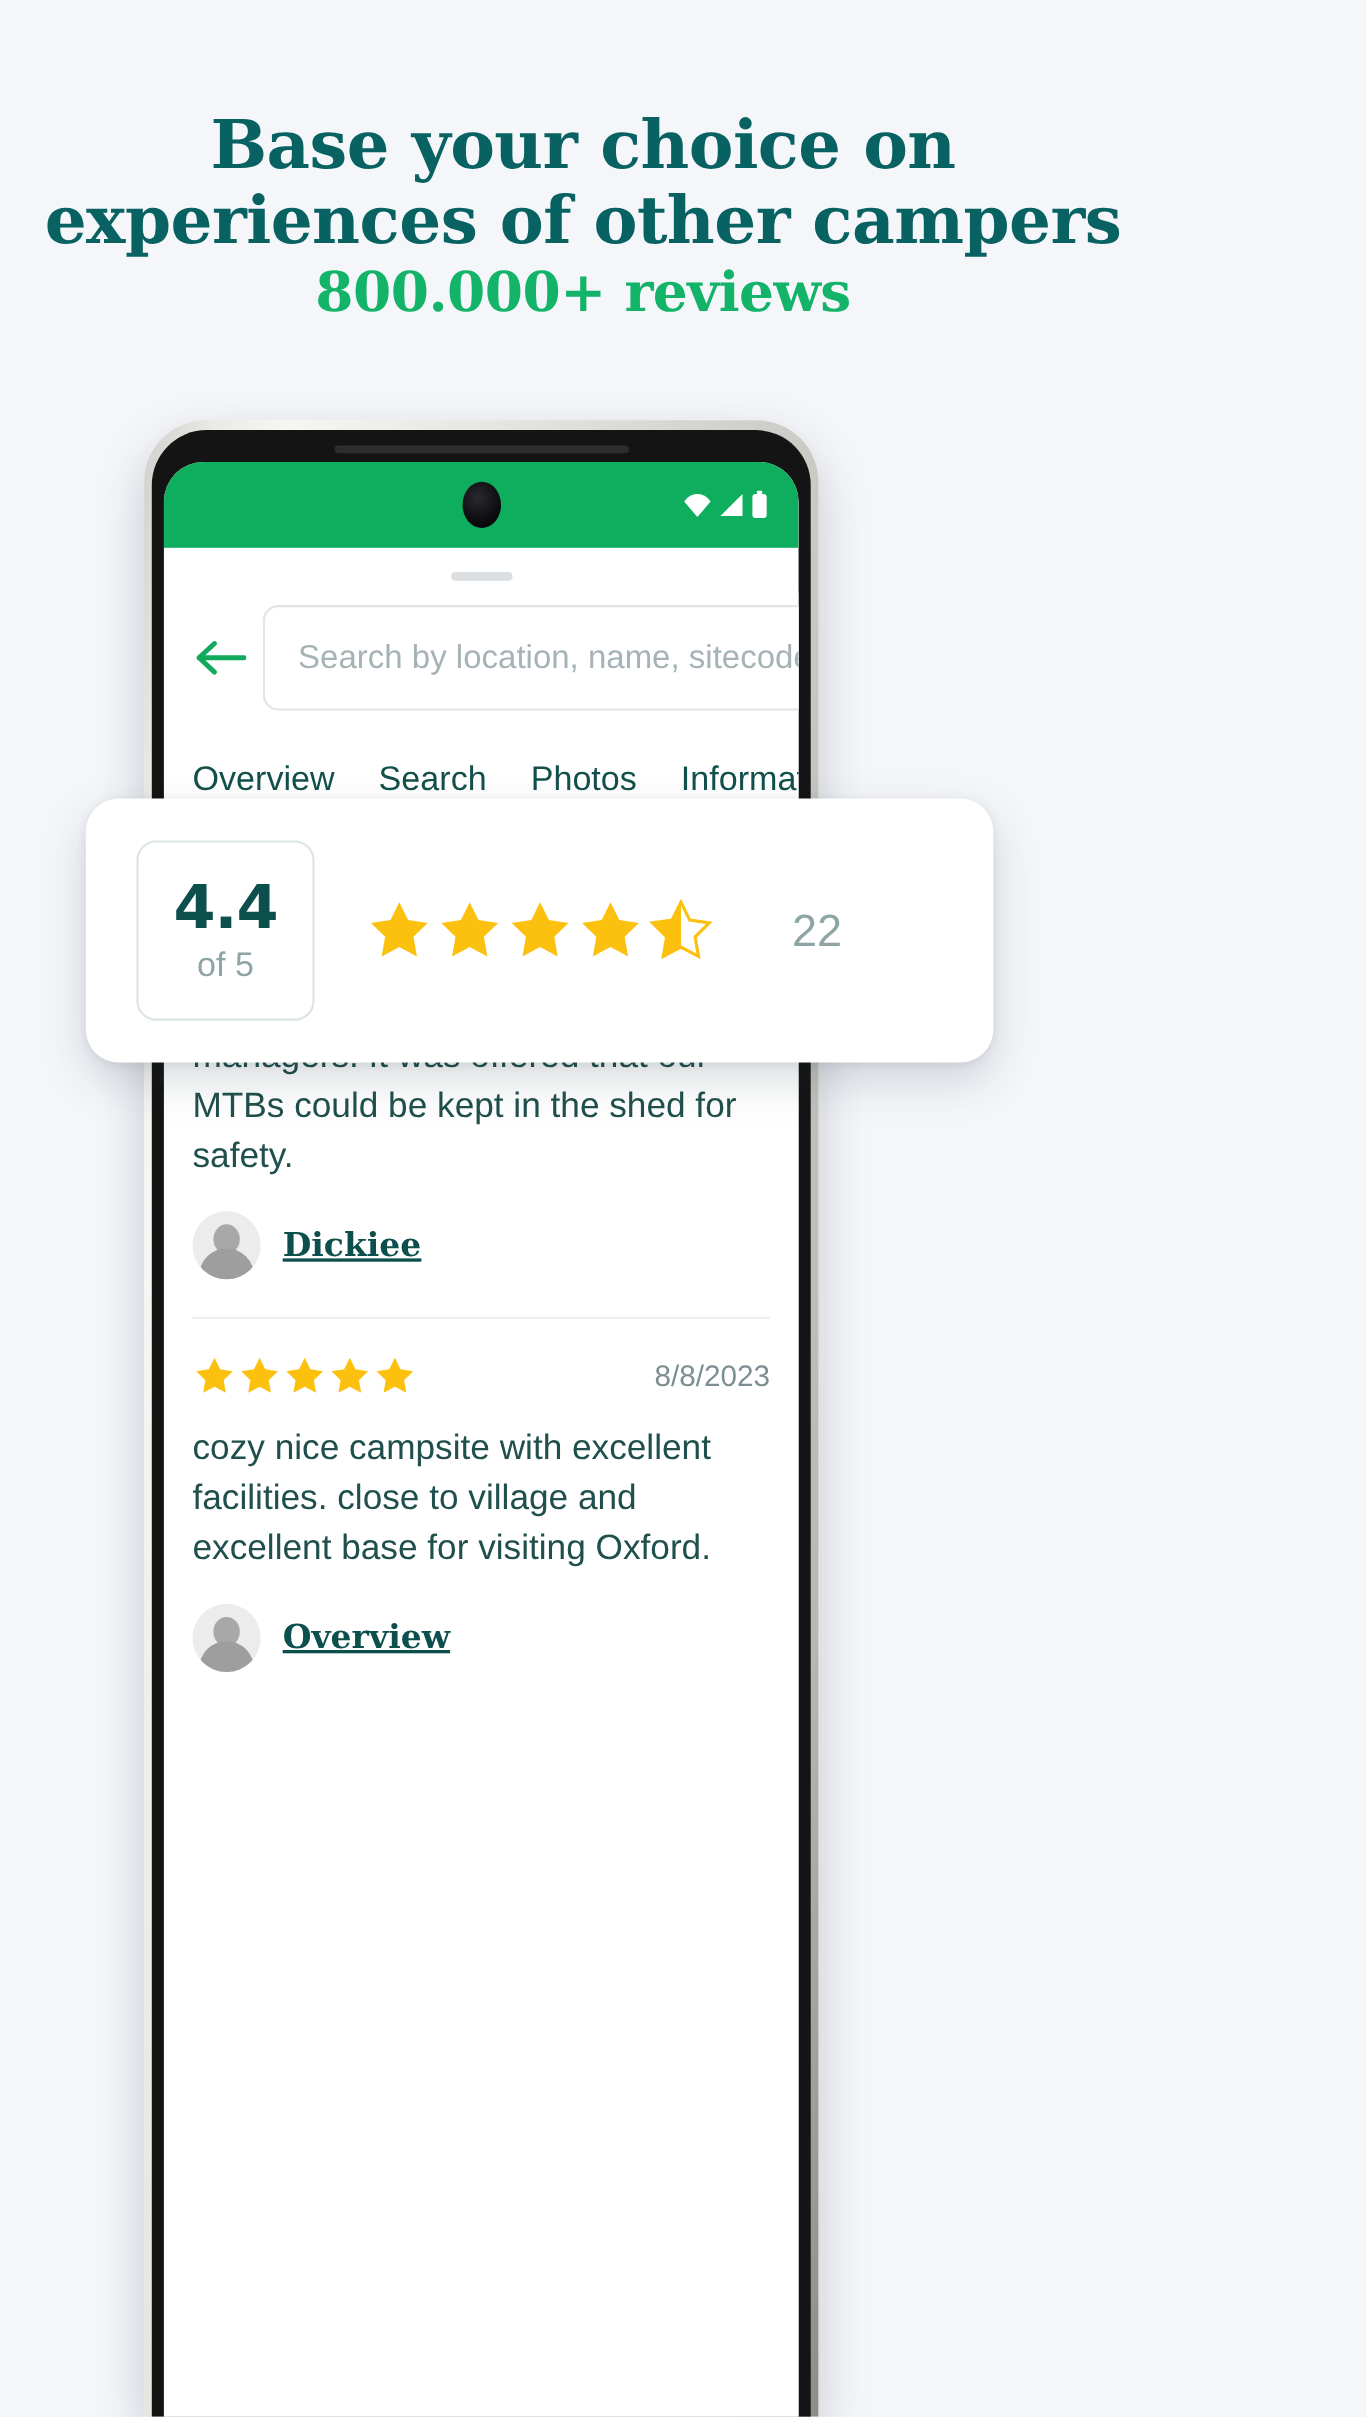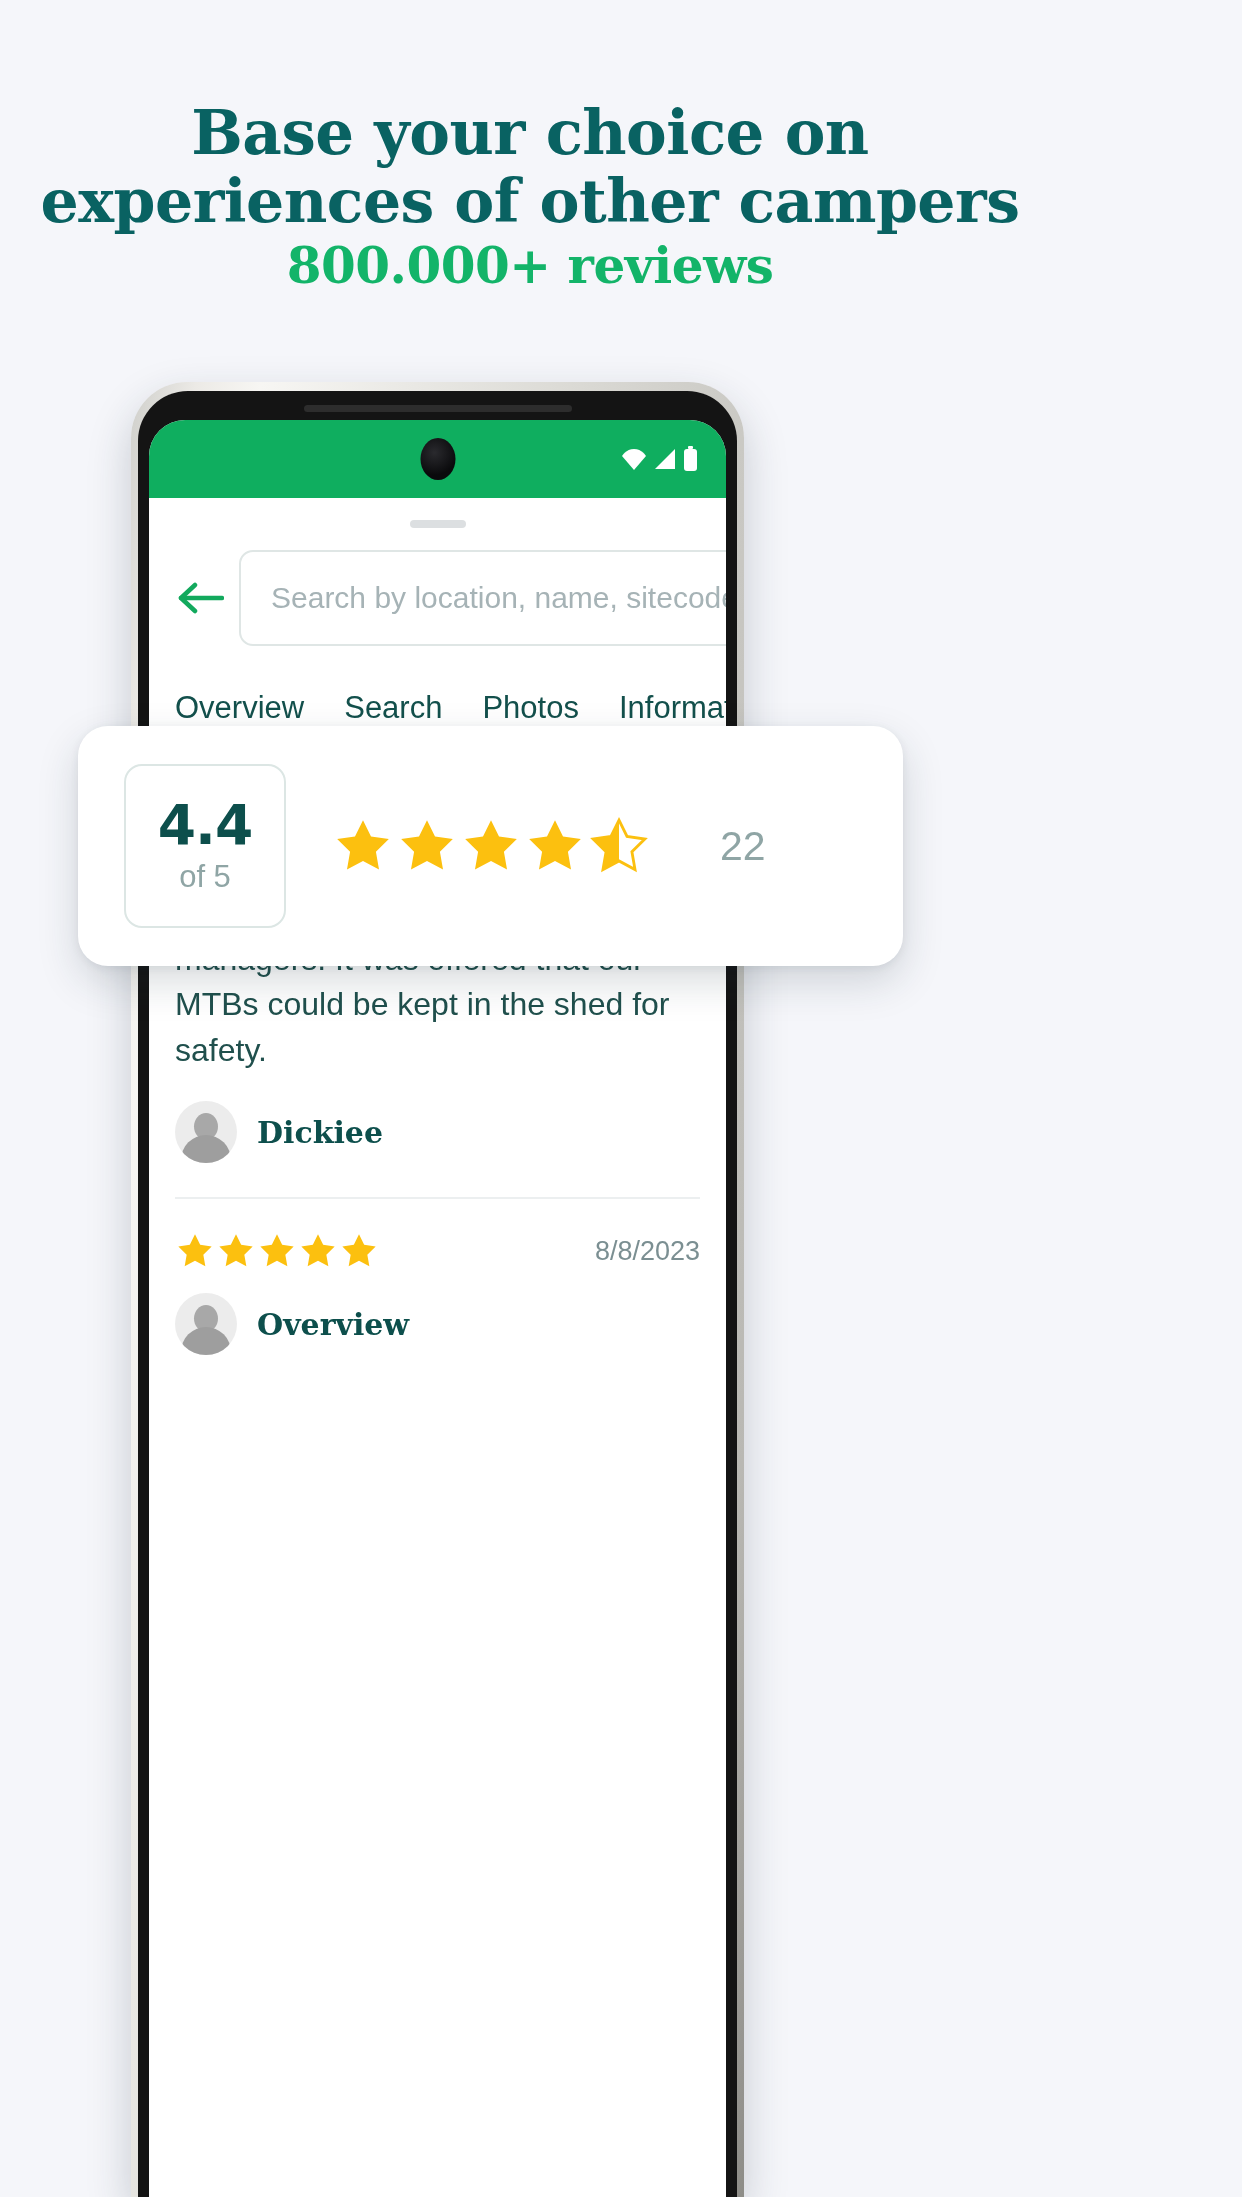--- a/index.html
+++ b/index.html
@@ -260,20 +260,21 @@
     width: 50px;
     height: 32px;
     border-radius: 26px 26px 0 0;
     background: #9e9e9e;
   }
   .author-name {
     font-family: "DejaVu Serif", serif;
     font-weight: bold;
     font-size: 30px;
     color: #0d4f4c;
+    text-decoration: underline;
   }
   .divider {
     height: 2px;
     background: #eceff0;
   }
 
   
   .rating-card {
     position: absolute;
     left: 78px;
@@ -433,20 +434,21 @@
                 </svg>
               <svg width="40" height="40" viewBox="0 0 24 24">
                   <path d="M12 2l3.1 6.3 6.9 1-5 4.9 1.2 6.9L12 17.8 5.8 21.1 7 14.2 2 9.3l6.9-1z" fill="#fcc00f"></path>
                 </svg>
               <svg width="40" height="40" viewBox="0 0 24 24">
                   <path d="M12 2l3.1 6.3 6.9 1-5 4.9 1.2 6.9L12 17.8 5.8 21.1 7 14.2 2 9.3l6.9-1z" fill="#fcc00f"></path>
                 </svg>
             </div>
             <div class="review-date">8/8/2023</div>
           </div>
+          <div class="review-text">cozy nice campsite with excellent facilities. close to village and excellent base for visiting Oxford.</div>
           <div class="review-author">
             <div class="avatar">
               <div class="head"></div>
               <div class="body"></div>
             </div>
             <div class="author-name">Overview</div>
           </div>
         </div>
 
       </div>

